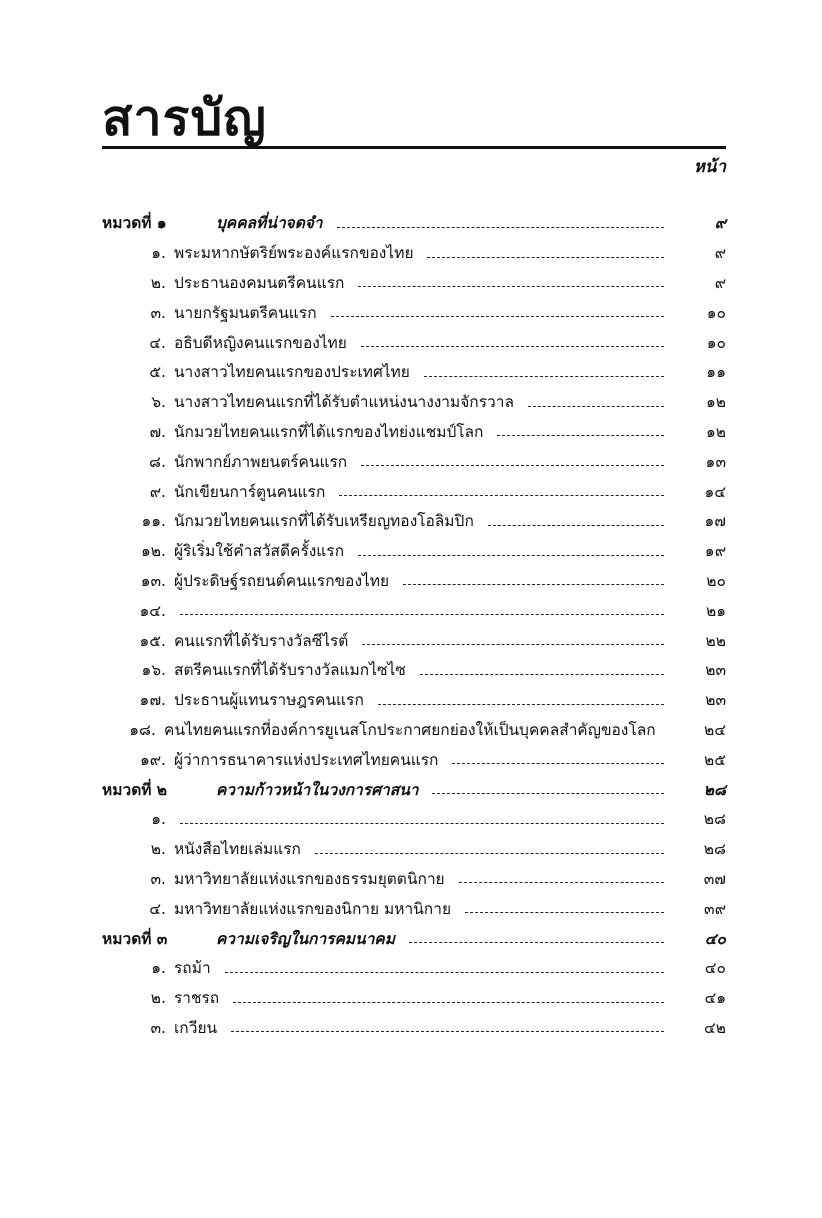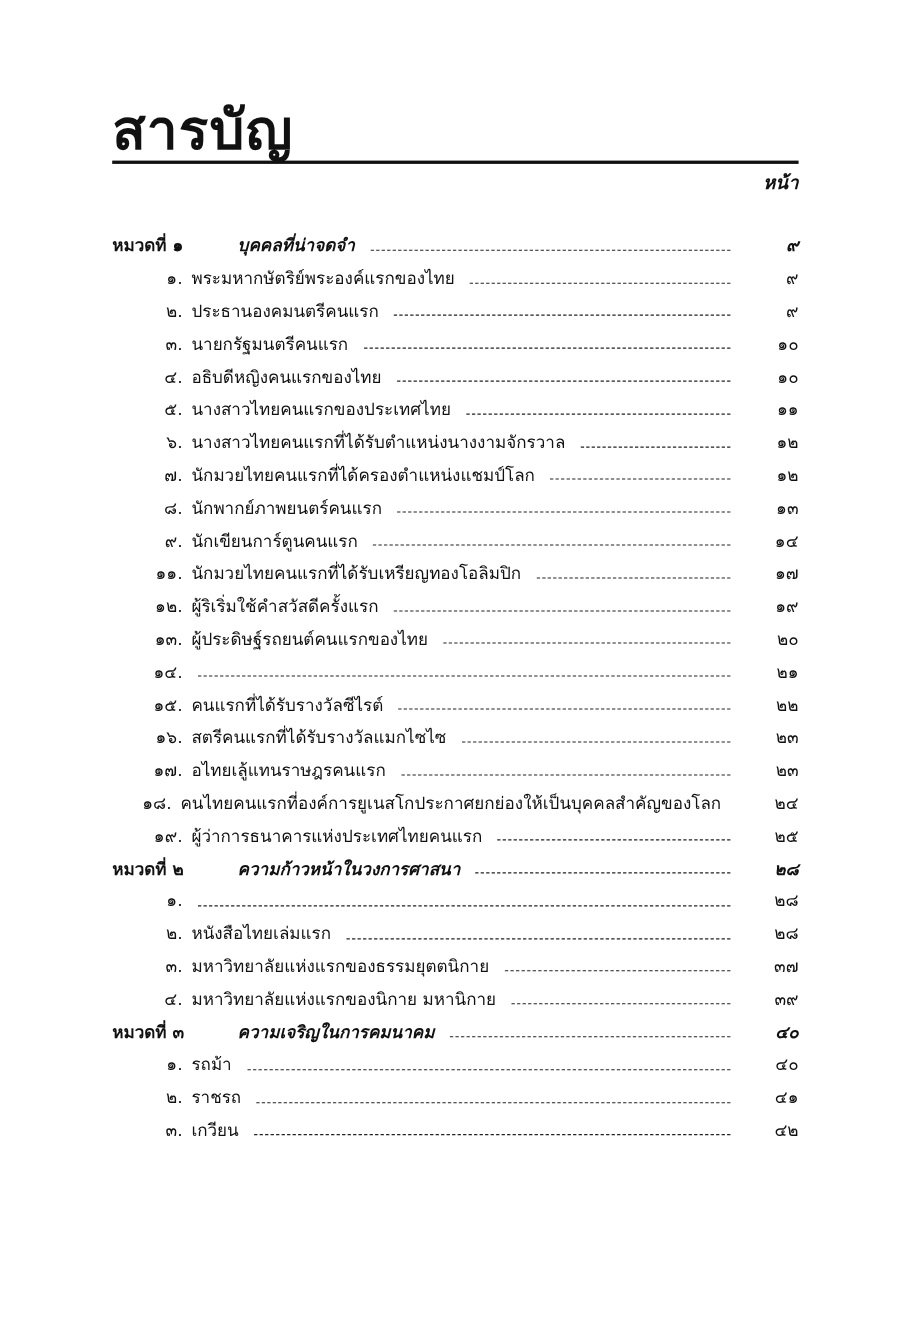--- a/index.html
+++ b/index.html
@@ -66,21 +66,21 @@
       <span class="pg">๑๑</span>
     </div>
     <div class="row">
       <span class="num">๖.</span>
       <span class="label">นางสาวไทยคนแรกที่ได้รับตำแหน่งนางงามจักรวาล</span>
       <span class="dots"></span>
       <span class="pg">๑๒</span>
     </div>
     <div class="row">
       <span class="num">๗.</span>
-      <span class="label">นักมวยไทยคนแรกที่ได้ครองตำแหน่งแชมป์โลก</span>
+      <span class="label">นักมวยไทยคนแรกที่ได้แรกของไทย่งแชมป์โลก</span>
       <span class="dots"></span>
       <span class="pg">๑๒</span>
     </div>
     <div class="row">
       <span class="num">๘.</span>
       <span class="label">นักพากย์ภาพยนตร์คนแรก</span>
       <span class="dots"></span>
       <span class="pg">๑๓</span>
     </div>
     <div class="row">
@@ -119,21 +119,21 @@
       <span class="pg">๒๒</span>
     </div>
     <div class="row">
       <span class="num">๑๖.</span>
       <span class="label">สตรีคนแรกที่ได้รับรางวัลแมกไซไซ</span>
       <span class="dots"></span>
       <span class="pg">๒๓</span>
     </div>
     <div class="row">
       <span class="num">๑๗.</span>
-      <span class="label">อไทยเลู้แทนราษฎรคนแรก</span>
+      <span class="label">ประธานผู้แทนราษฎรคนแรก</span>
       <span class="dots"></span>
       <span class="pg">๒๓</span>
     </div>
     <div class="row">
       <span class="num">๑๘.</span>
       <span class="label">คนไทยคนแรกที่องค์การยูเนสโกประกาศยกย่องให้เป็นบุคคลสำคัญของโลก</span>
       <span class="dots"></span>
       <span class="pg">๒๔</span>
     </div>
     <div class="row">

